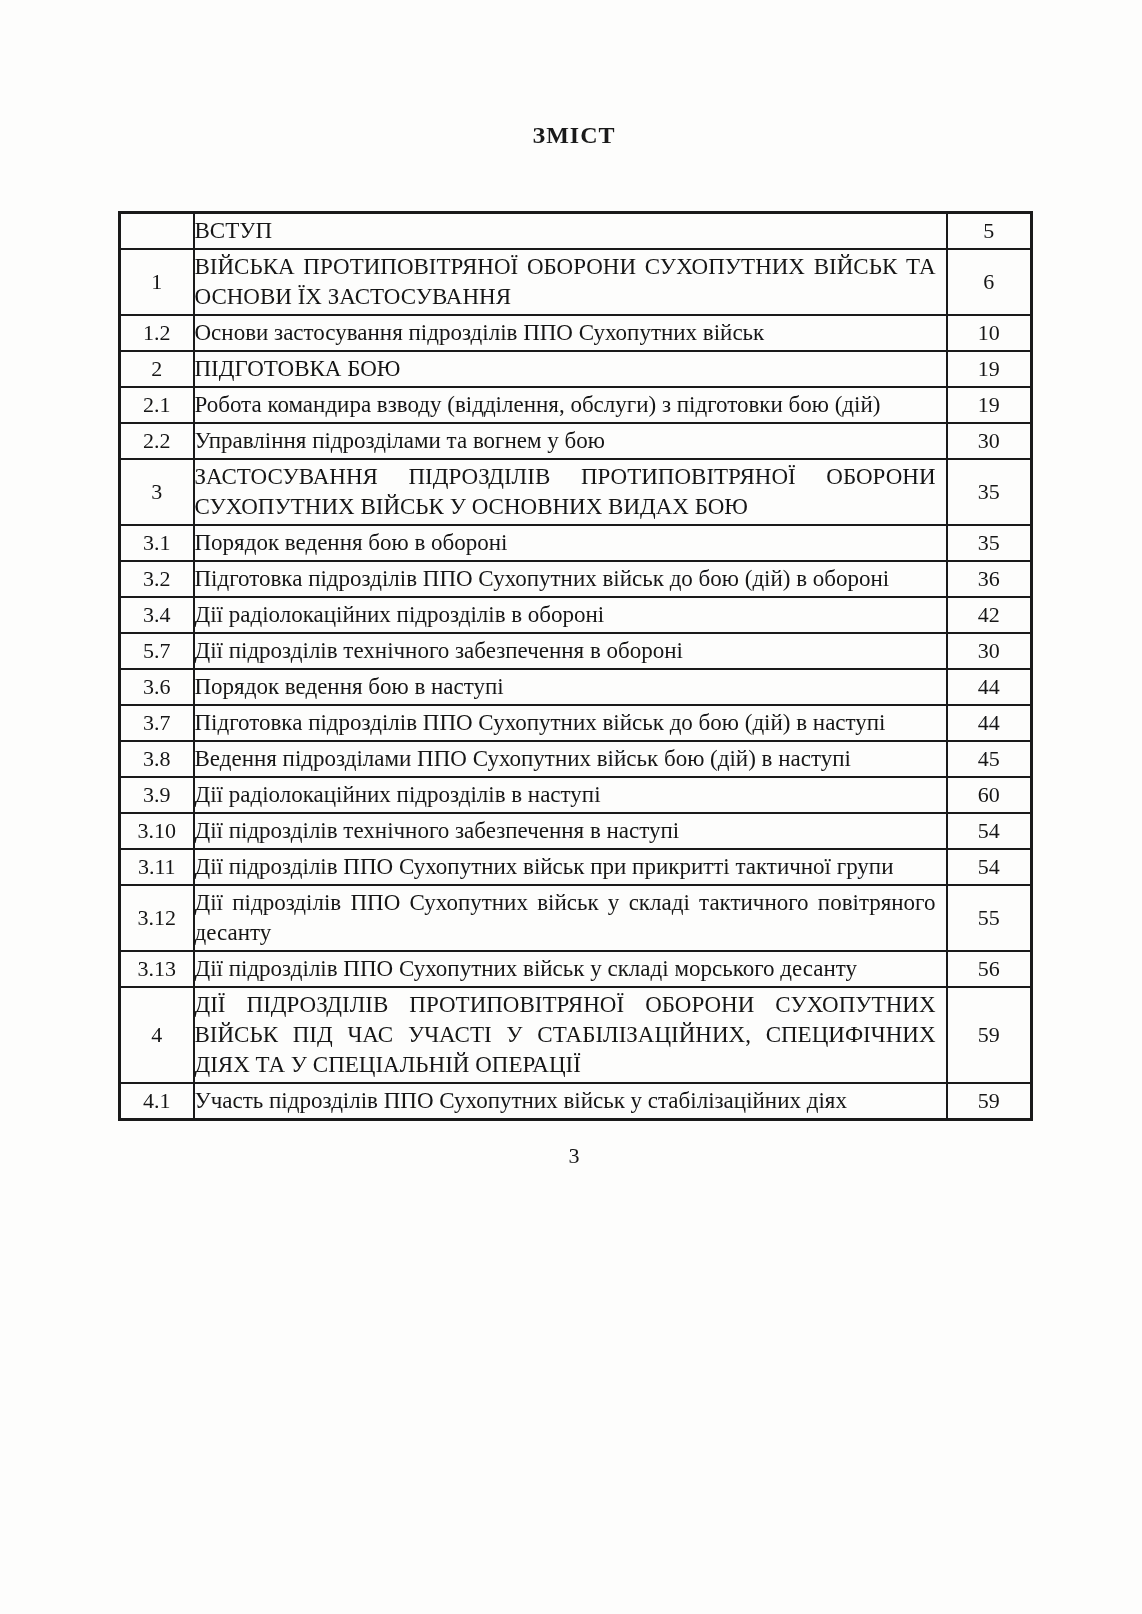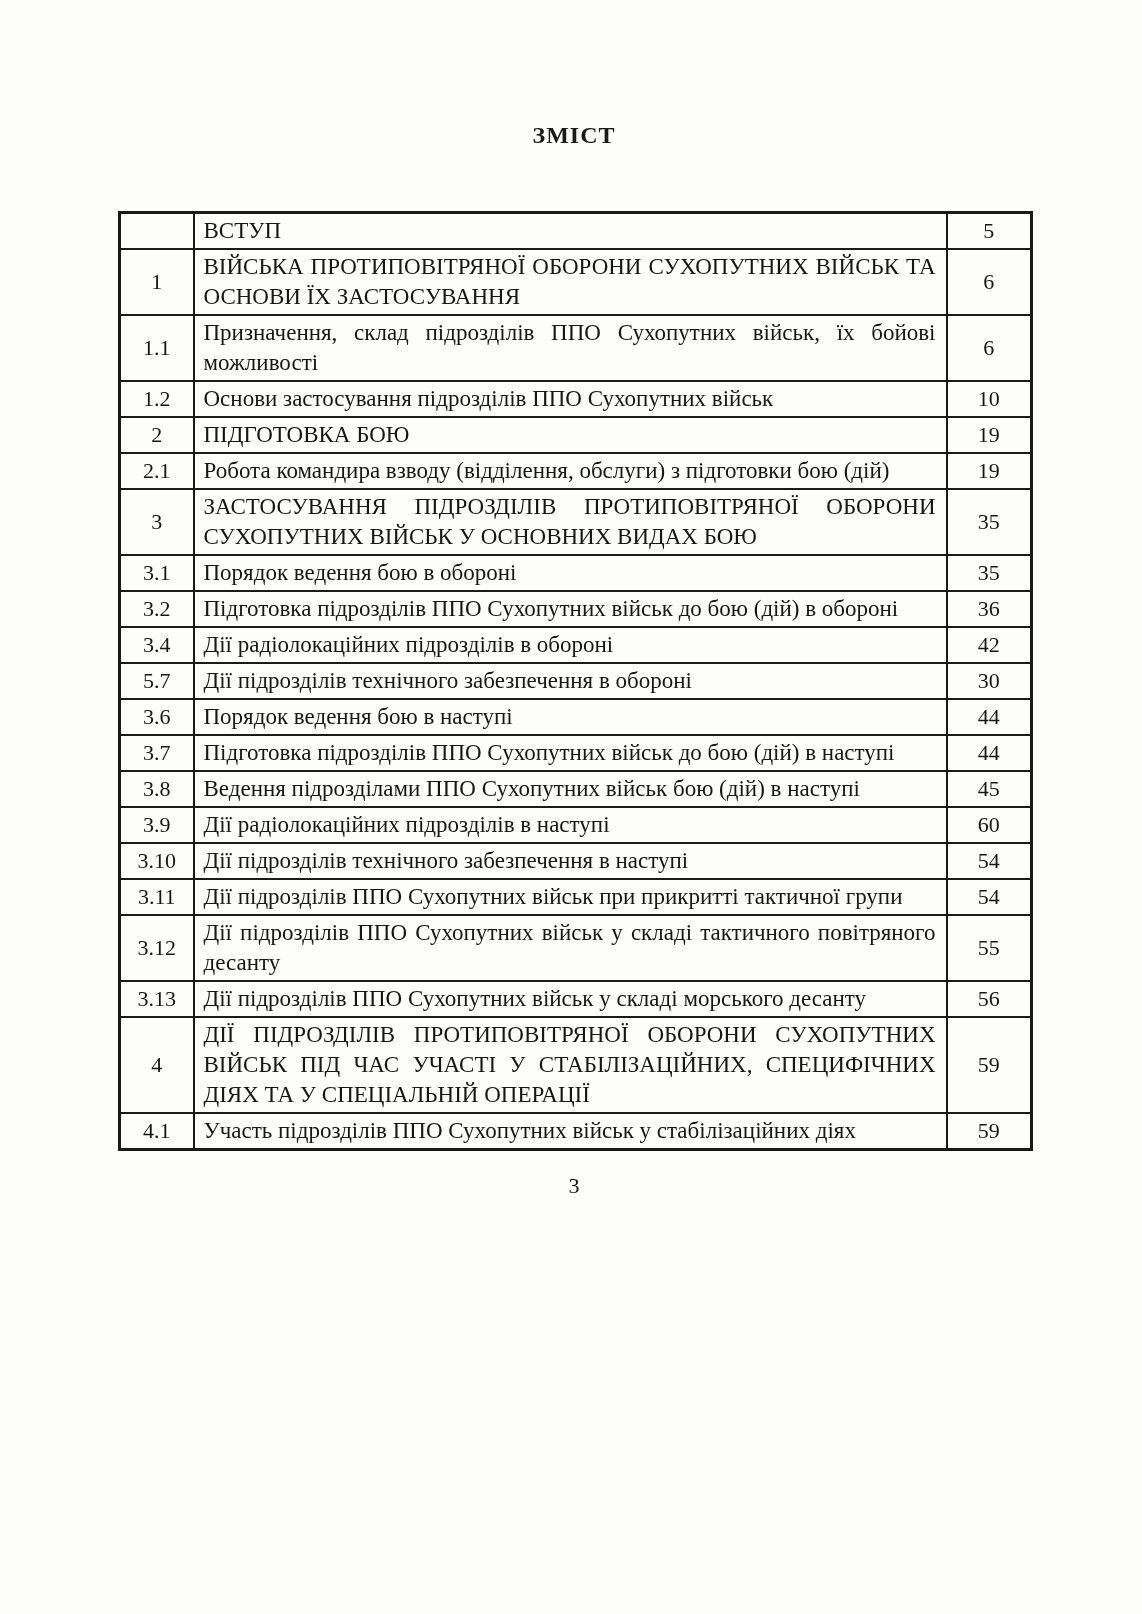--- a/index.html
+++ b/index.html
@@ -48,21 +48,21 @@
     vertical-align: middle;
     padding: 2px 3px;
     color: #161616;
   }
   td.c-num {
     text-align: center;
     font-size: 22px;
   }
   td.c-title {
     text-align: justify;
-    padding: 2px 10px 2px 9px;
+    padding: 2px 10px 2px 0;
   }
   td.c-page {
     text-align: center;
     font-size: 22px;
   }
   .folio {
     margin-top: 22px;
     margin-left: 118px;
     width: 912px;
     text-align: center;
@@ -89,44 +89,44 @@
     <td class="c-title">ВСТУП</td>
     <td class="c-page">5</td>
   </tr>
 
   <tr>
     <td class="c-num">1</td>
     <td class="c-title">ВІЙСЬКА ПРОТИПОВІТРЯНОЇ ОБОРОНИ СУХОПУТНИХ ВІЙСЬК ТА ОСНОВИ ЇХ ЗАСТОСУВАННЯ</td>
     <td class="c-page">6</td>
   </tr>
 
-  <tr>
-    <td class="c-num">1.1</td>
-    <td class="c-title">Призначення, склад підрозділів ППО Сухопутних військ, їх бойові можливості</td>
-    <td class="c-page">6</td>
-  </tr>
 
   <tr>
     <td class="c-num">1.2</td>
     <td class="c-title">Основи застосування підрозділів ППО Сухопутних військ</td>
     <td class="c-page">10</td>
   </tr>
 
   <tr>
     <td class="c-num">2</td>
     <td class="c-title">ПІДГОТОВКА БОЮ</td>
     <td class="c-page">19</td>
   </tr>
 
   <tr>
     <td class="c-num">2.1</td>
     <td class="c-title">Робота командира взводу (відділення, обслуги) з підготовки бою (дій)</td>
     <td class="c-page">19</td>
   </tr>
 
+  <tr>
+    <td class="c-num">2.2</td>
+    <td class="c-title">Управління підрозділами та вогнем у бою</td>
+    <td class="c-page">30</td>
+  </tr>
 
   <tr>
     <td class="c-num">3</td>
     <td class="c-title">ЗАСТОСУВАННЯ ПІДРОЗДІЛІВ ПРОТИПОВІТРЯНОЇ ОБОРОНИ СУХОПУТНИХ ВІЙСЬК У ОСНОВНИХ ВИДАХ БОЮ</td>
     <td class="c-page">35</td>
   </tr>
 
   <tr>
     <td class="c-num">3.1</td>
     <td class="c-title">Порядок ведення бою в обороні</td>

